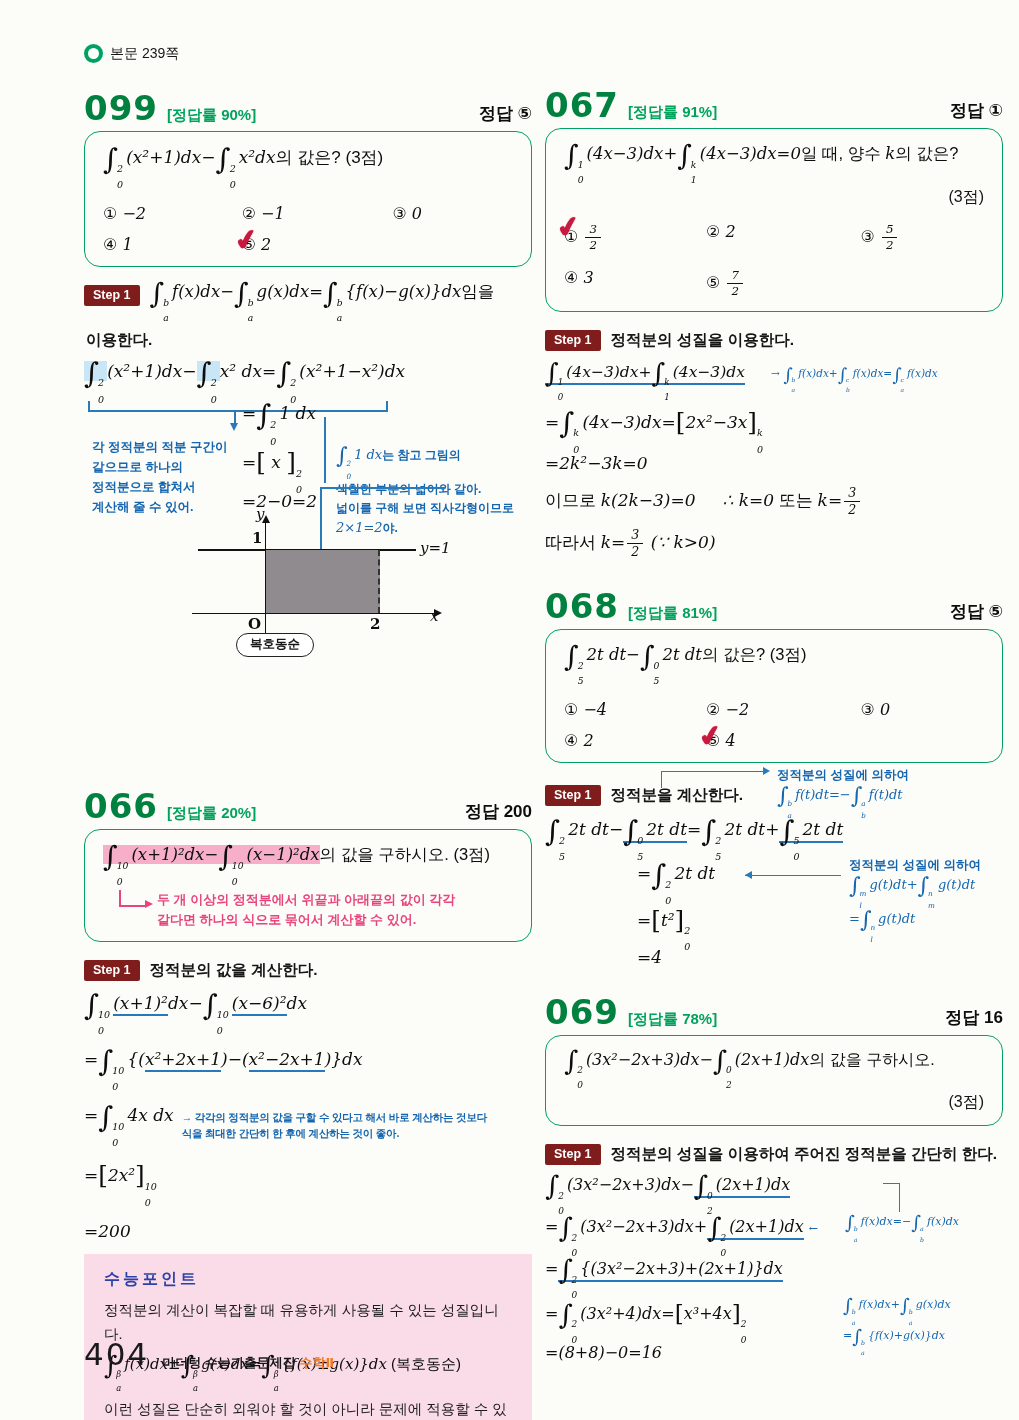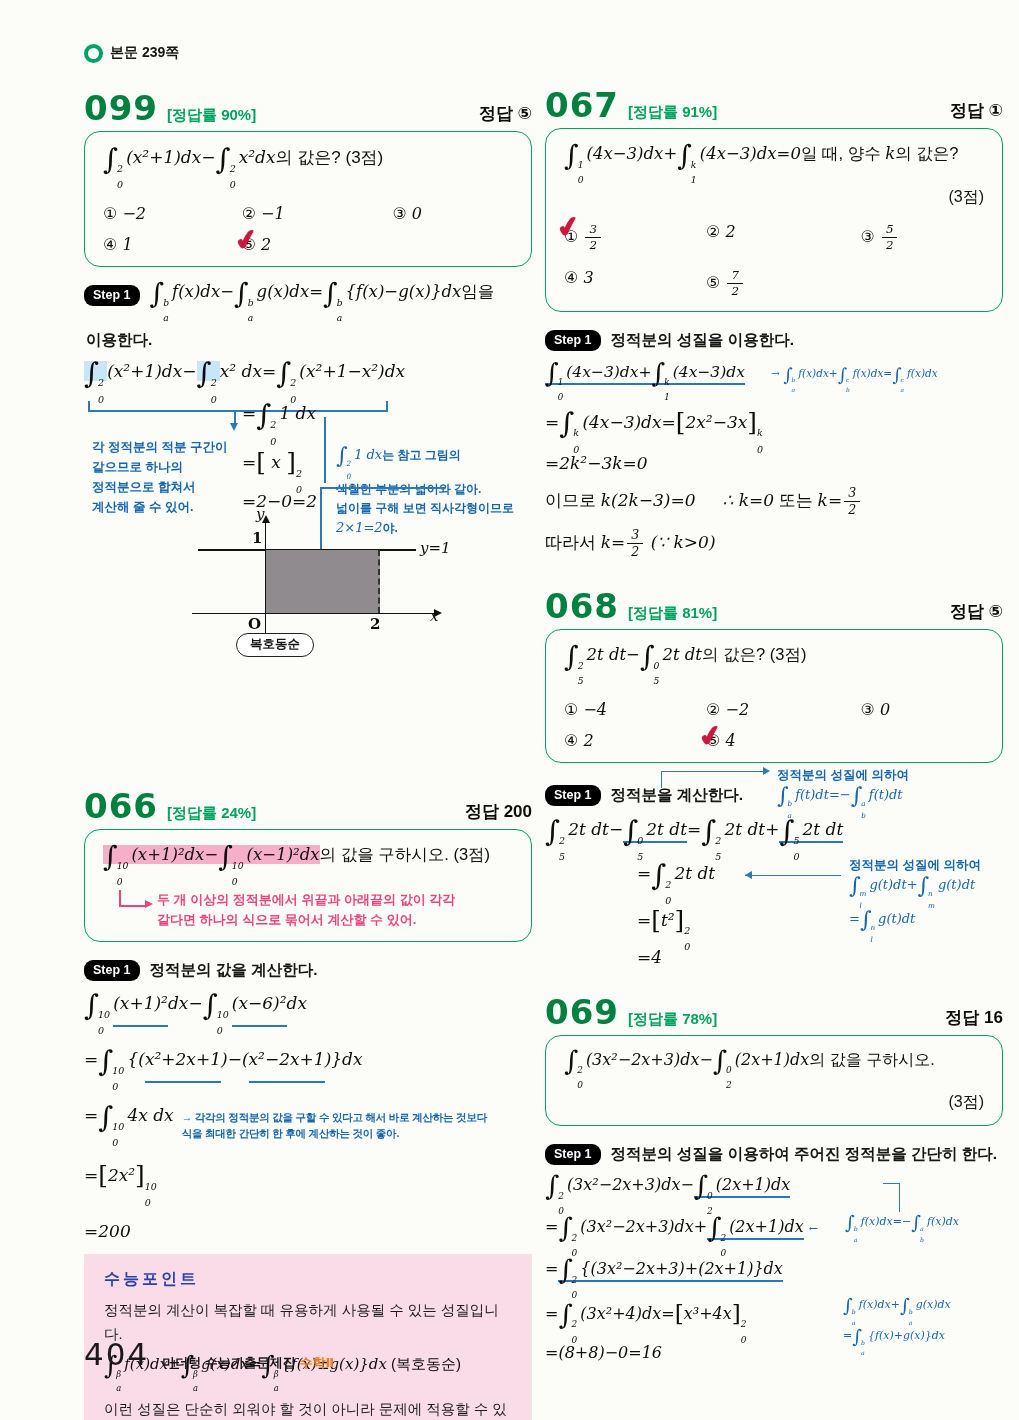--- a/index.html
+++ b/index.html
@@ -3,61 +3,61 @@
 <meta charset="utf-8">
 <style>
   html,body{margin:0;padding:0;background:#e8e8e4;}
   .page{position:relative;width:1019px;height:1420px;background:#fcfcf8;overflow:hidden;
         font-family:"Liberation Sans","DejaVu Sans",sans-serif;color:#161616;}
   .col{position:absolute;top:0;}
   #colL{left:84px;width:448px;}
   #colR{left:545px;width:458px;}
 
   
-  .pageref{display:flex;align-items:flex-start;gap:7px;margin-top:44px;font-weight:700;font-size:14px;}
+  .pageref{display:flex;align-items:center;gap:7px;margin-top:44px;font-weight:400;font-size:14px;}
   .ring{width:11px;height:11px;border-radius:50%;border:4px solid #00a263;background:#fff;}
 
   
   .phead{display:flex;justify-content:space-between;align-items:flex-end;margin-top:28px;}
   .phead-l{display:flex;align-items:baseline;}
   .pnum{font-family:"DejaVu Sans",sans-serif;font-weight:800;font-size:34px;color:#00813f;letter-spacing:1px;line-height:1;}
   .prate{font-weight:700;font-size:15px;color:#00a35c;margin-left:9px;}
   .pans{font-weight:700;font-size:17px;color:#0d0d0d;}
 
   
   .qbox{border:1.8px solid #00a263;border-radius:16px;padding:14px 18px 12px;margin-top:6px;}
   .choices{display:grid;grid-template-columns:1.15fr 1.25fr 1fr;row-gap:12px;margin-top:14px;}
   .choice{position:relative;}
   .chk{position:absolute;left:-7px;top:-11px;color:#c8193e;font-size:27px;font-weight:700;
        transform:rotate(-12deg);font-style:normal;text-shadow:0 0 1px #c8193e;}
   .qpoints{text-align:right;margin-top:2px;}
 
   
   .stepline{display:flex;align-items:flex-start;gap:10px;margin-top:14px;}
-  .badge{background:#000000;color:#fff;font-weight:700;font-size:12.5px;padding:3px 9px 4px;border-radius:9px;
+  .badge{background:#7f1d1d;color:#fff;font-weight:700;font-size:12.5px;padding:3px 9px 4px;border-radius:2px;
          white-space:nowrap;margin-top:4px;}
   .steptext{font-weight:700;font-size:15.5px;padding-top:4px;}
   .stepfollow{font-weight:700;font-size:15.5px;margin:8px 0 0 2px;}
 
   
   .math{font-family:"DejaVu Serif","Liberation Serif",serif;font-style:italic;font-size:17px;
         color:#0d0d0d;white-space:nowrap;}
   .math .k{font-family:"Liberation Sans","DejaVu Sans",sans-serif;font-style:normal;text-align:center;}
   .ig{font-size:170%;line-height:0;vertical-align:-0.2em;letter-spacing:-1px;}
   .lim{display:inline-flex;flex-direction:column;justify-content:space-between;height:2.7em;
        vertical-align:-0.95em;font-size:56%;line-height:1;margin:0 3px 0 0;font-style:italic;}
   .lu,.ll{display:block;}
   .br{font-size:145%;font-style:normal;vertical-align:-0.1em;}
   .frac{display:inline-flex;flex-direction:column;vertical-align:middle;font-size:74%;line-height:1.25;
         text-align:center;margin:0 2px;}
   .fn{display:block;border-bottom:1.4px solid #111;padding:0 4px;}
   .fd{display:block;padding:0 4px;}
   .hlb{background:#c8e6f5;}
   .hlp{background:#f6aec9;}
-  .ulb{border-bottom:2px solid #2878bf;padding-bottom:12px;}
+  .ulb{border-bottom:2px solid #2878bf;padding-bottom:1px;}
   .ulL{border-bottom:2.2px solid #2878bf;padding-bottom:2px;}
 
   
   .bnote{font-family:"Liberation Sans",sans-serif;font-style:normal;color:#1566b0;font-size:12.5px;
          font-weight:700;line-height:1.6;white-space:nowrap;}
   .bnote .m{font-family:"DejaVu Serif",serif;font-style:italic;font-weight:400;font-size:13px;}
   .bn{color:#1566b0;font-size:11px;font-weight:400;}
   .bmath{font-family:"DejaVu Serif",serif;font-style:italic;color:#1566b0;font-size:11.5px;white-space:nowrap;}
   .pnote{color:#e8457e;font-size:13px;font-weight:700;line-height:1.5;}
   .qnote-row{display:flex;margin-top:4px;align-items:flex-start;}
@@ -207,21 +207,21 @@
         <span class="g-lab" style="left:68px;top:102px;font-style:normal;font-weight:700">O</span>
         <span class="g-lab" style="left:190px;top:102px;font-style:normal;font-weight:700">2</span>
         <span class="g-lab" style="left:250px;top:94px">x</span>
       </div>
       <div class="gcaption">복호동순</div>
     </div>
 
     <div class="phead" style="margin-top:110px">
       <div class="phead-l">
         <span class="pnum">066</span>
-        <span class="prate">[정답률 24%]</span>
+        <span class="prate">[정답률 20%]</span>
       </div>
       <span class="pans">정답 200</span>
     </div>
 
     <div class="qbox">
       <div class="math" style="font-size:16.5px"><span class="hlp"><span class="ig">∫</span><span class="lim">
               <span class="lu">10</span>
               <span class="ll">0</span>
             </span>(x+1)²dx−<span class="ig">∫</span><span class="lim">
               <span class="lu">10</span>

